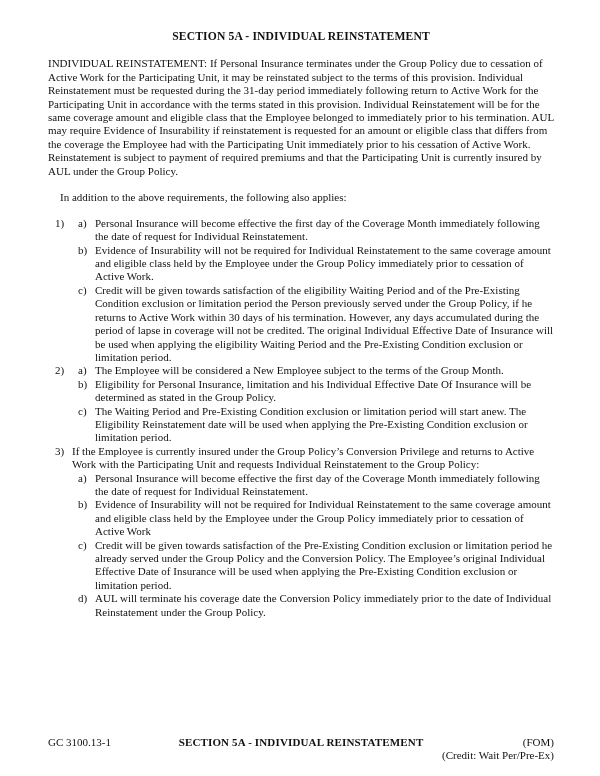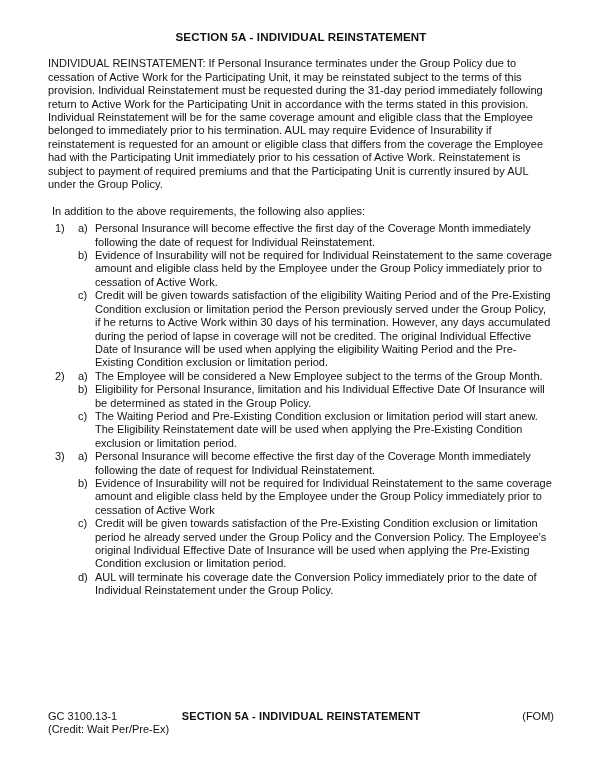--- a/index.html
+++ b/index.html
@@ -2,50 +2,50 @@
 <html><head>
 <meta charset="utf-8">
 <style>
   html, body { margin:0; padding:0; background:#ffffff; }
   .page {
     width:600px; height:776px;
     background:#ffffff;
     position:relative;
     box-sizing:border-box;
     padding:30px 46px 0 48px;
-    font-family:Liberation Sans, sans-serif;
+    font-family:Liberation Serif, serif;
     font-size:11px;
     line-height:13.4px;
     color:#121212;
     overflow:hidden;
   }
   .title {
     font-size:11.6px;
     font-weight:bold;
     text-align:center;
     margin:0 0 14px 0;
     letter-spacing:0.15px;
   }
   .intro { margin:0 0 13.4px 0; }
-  .applies { margin:4px; }
+  .applies { margin:12px; }
   .item { display:flex; margin-left:7px; }
   .item-marker { flex:0 0 17px; }
   .item-body { flex:1; min-width:0; }
   .sub { display:flex; }
   .sub-marker { flex:0 0 17px; margin-left:6px; }
   .sub-text { flex:1; min-width:0; }
   .footer {
     position:absolute;
-    left:48px; right:46px; top:710px;
+    left:48px; right:46px; top:736px;
   }
   .footer-row1 { position:relative; height:13.4px; }
   .footer-left { position:absolute; left:0; top:0; }
   .footer-center { display:block; text-align:center; font-weight:bold; letter-spacing:0.15px; }
   .footer-right { position:absolute; right:0; top:0; }
-  .footer-row2 { }
+  .footer-row2 { text-align:right; }
 </style>
 </head>
 <body>
 
 <div class="page">
 
   <h1 class="title">SECTION 5A - INDIVIDUAL REINSTATEMENT</h1>
 
   <p class="intro">INDIVIDUAL REINSTATEMENT:  If Personal Insurance terminates under the Group Policy due to cessation of Active Work for the Participating Unit, it may be reinstated subject to the terms of this provision.  Individual Reinstatement must be requested during the 31-day period immediately following return to Active Work for the Participating Unit in accordance with the terms stated in this provision.  Individual Reinstatement will be for the same coverage amount and eligible class that the Employee belonged to immediately prior to his termination.  AUL may require Evidence of Insurability if reinstatement is requested for an amount or eligible class that differs from the coverage the Employee had with the Participating Unit immediately prior to his cessation of Active Work.  Reinstatement is subject to payment of required premiums and that the Participating Unit is currently insured by AUL under the Group Policy.</p>
 
@@ -83,20 +83,21 @@
       <div class="sub">
         <span class="sub-marker">c)</span>
         <span class="sub-text">The Waiting Period and Pre-Existing Condition exclusion or limitation period will start anew.  The Eligibility Reinstatement date will be used when applying the Pre-Existing Condition exclusion or limitation period.</span>
       </div>
     </div>
   </div>
 
   <div class="item">
     <span class="item-marker">3)</span>
     <div class="item-body">
+      <div class="item-head">If the Employee is currently insured under the Group Policy’s Conversion Privilege and returns to Active Work with the Participating Unit and requests Individual Reinstatement to the Group Policy:</div>
       <div class="sub">
         <span class="sub-marker">a)</span>
         <span class="sub-text">Personal Insurance will become effective the first day of the Coverage Month immediately following the date of request for Individual Reinstatement.</span>
       </div>
       <div class="sub">
         <span class="sub-marker">b)</span>
         <span class="sub-text">Evidence of Insurability will not be required for Individual Reinstatement to the same coverage amount and eligible class held by the Employee under the Group Policy immediately prior to cessation of Active Work</span>
       </div>
       <div class="sub">
         <span class="sub-marker">c)</span>

